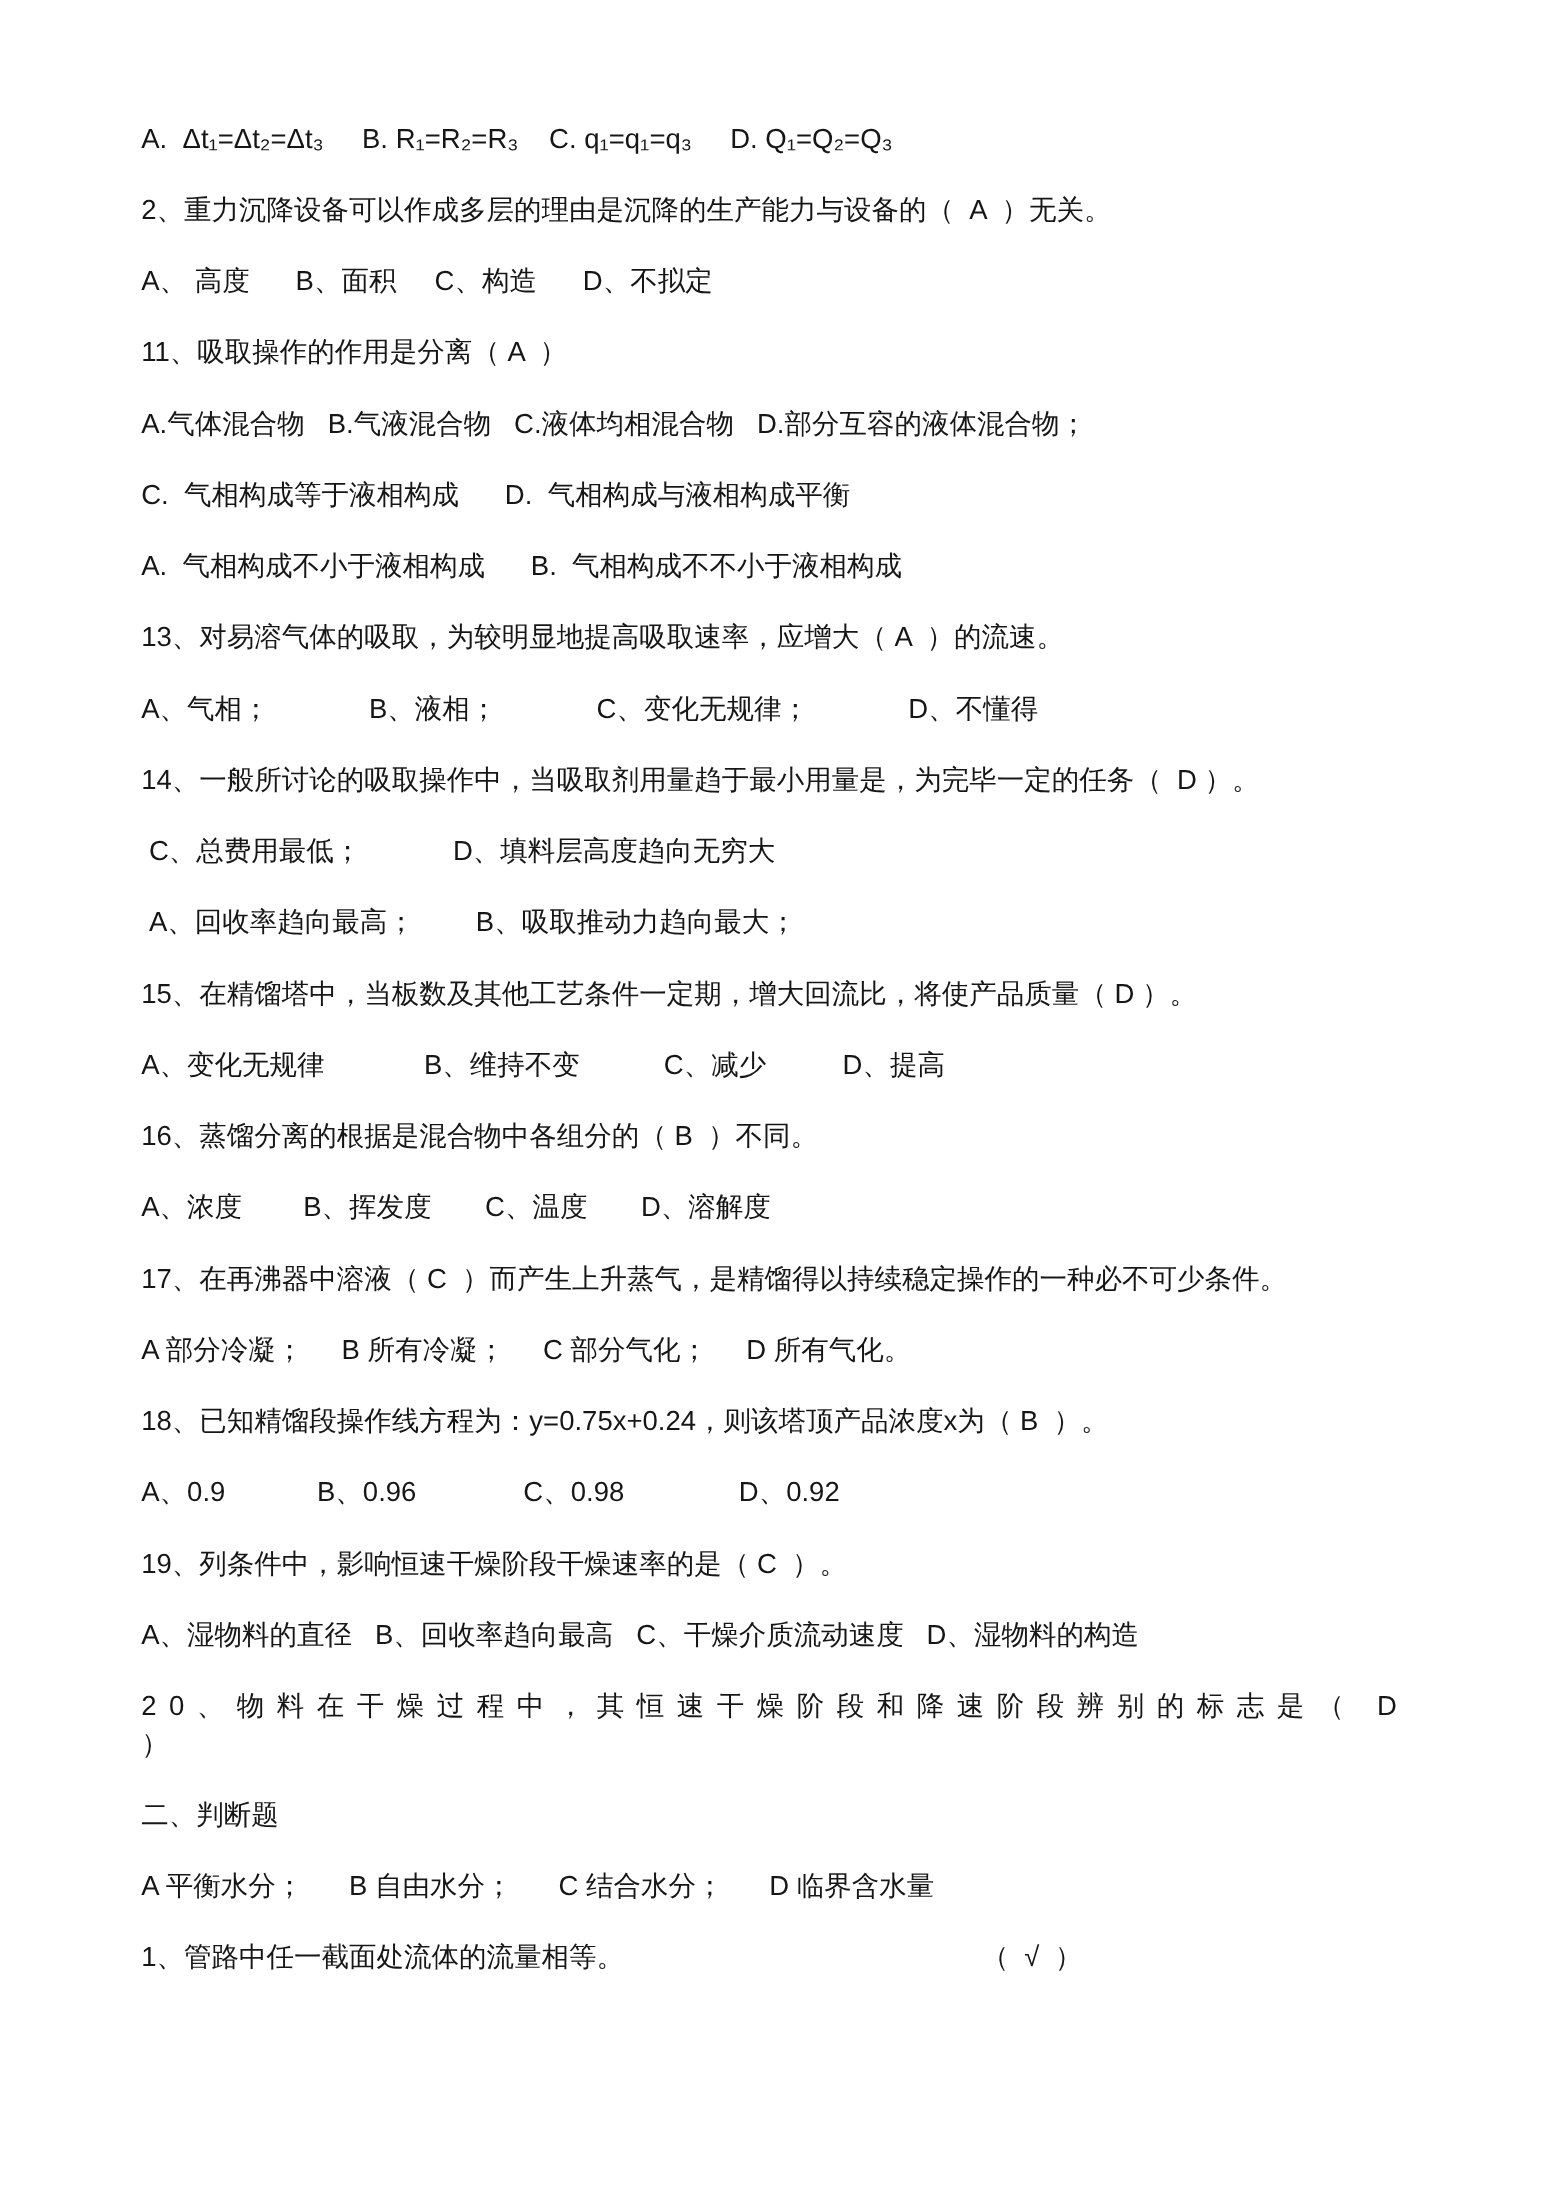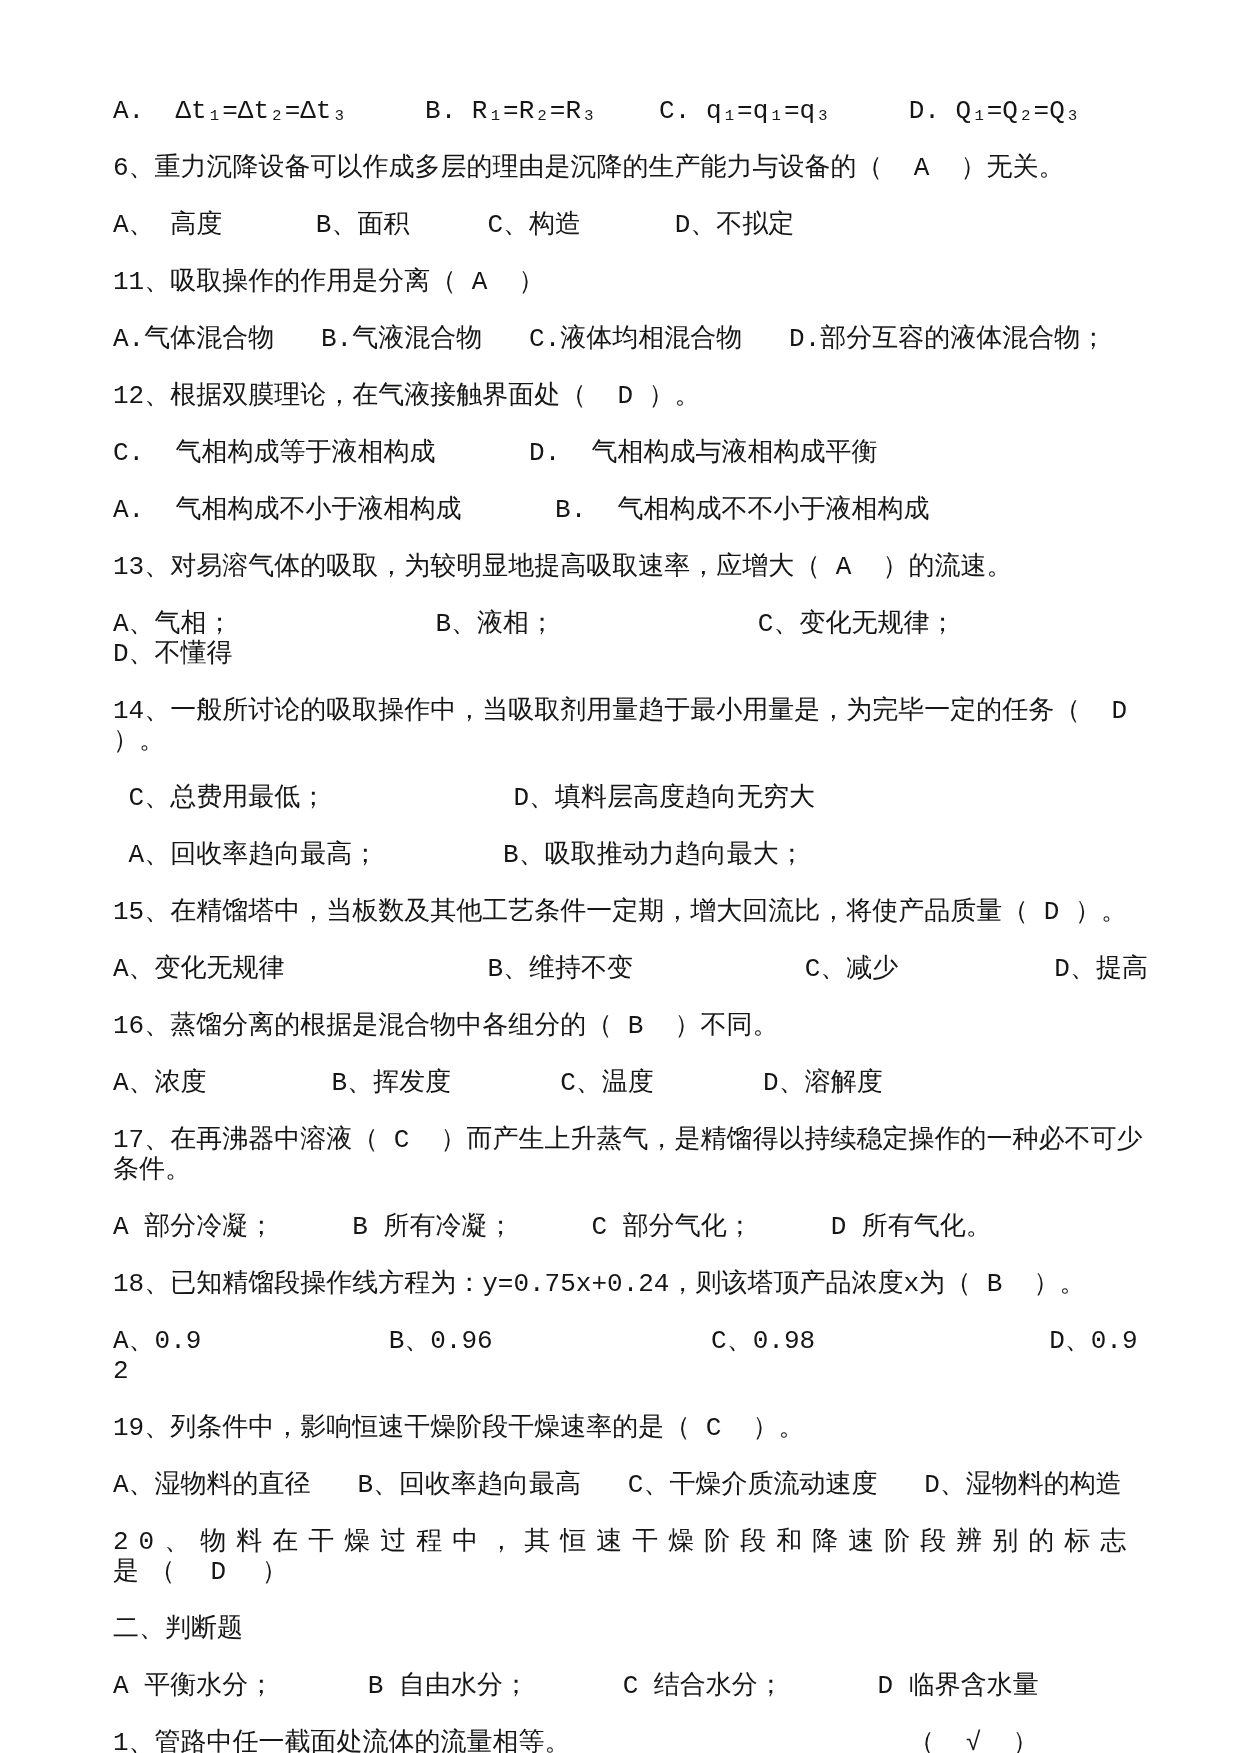--- a/index.html
+++ b/index.html
@@ -10,43 +10,42 @@
   body {
     width: 1240px;
     height: 1753px;
     overflow: hidden;
   }
   .page {
     box-sizing: border-box;
     width: 1240px;
     height: 1753px;
     padding: 96px 90px 0 113px;
-    font-family: Liberation Mono, monospace;
-    font-size: 26px;
+    font-family: Liberation Sans, sans-serif;
+    font-size: 22px;
     line-height: 30px;
     color: #161616;
   }
   p.line {
     margin: 0 0 27px 0;
     white-space: pre-wrap;
     word-break: break-all;
   }
   p.line.gap-before { margin-top: 19px; }
   p.line.letter-spaced { letter-spacing: 10px; }
 </style>
 </head>
 <body>
 
 <div class="page" id="page-root">
     <p class="line">A.  Δt₁=Δt₂=Δt₃     B. R₁=R₂=R₃    C. q₁=q₁=q₃     D. Q₁=Q₂=Q₃</p>
-    <p class="line">6、重力沉降设备可以作成多层的理由是沉降的生产能力与设备的（  A  ）无关。</p>
+    <p class="line">2、重力沉降设备可以作成多层的理由是沉降的生产能力与设备的（  A  ）无关。</p>
     <p class="line">A、 高度      B、面积     C、构造      D、不拟定</p>
     <p class="line">11、吸取操作的作用是分离（ A  ）</p>
     <p class="line">A.气体混合物   B.气液混合物   C.液体均相混合物   D.部分互容的液体混合物；</p>
-    <p class="line">12、根据双膜理论，在气液接触界面处（  D ）。</p>
     <p class="line">C.  气相构成等于液相构成      D.  气相构成与液相构成平衡</p>
     <p class="line">A.  气相构成不小于液相构成      B.  气相构成不不小于液相构成</p>
     <p class="line">13、对易溶气体的吸取，为较明显地提高吸取速率，应增大（ A  ）的流速。</p>
     <p class="line">A、气相；             B、液相；             C、变化无规律；             D、不懂得</p>
     <p class="line">14、一般所讨论的吸取操作中，当吸取剂用量趋于最小用量是，为完毕一定的任务（  D ）。</p>
     <p class="line"> C、总费用最低；            D、填料层高度趋向无穷大</p>
     <p class="line"> A、回收率趋向最高；        B、吸取推动力趋向最大；</p>
     <p class="line">15、在精馏塔中，当板数及其他工艺条件一定期，增大回流比，将使产品质量（ D ）。</p>
     <p class="line">A、变化无规律             B、维持不变           C、减少          D、提高</p>
     <p class="line">16、蒸馏分离的根据是混合物中各组分的（ B  ）不同。</p>

